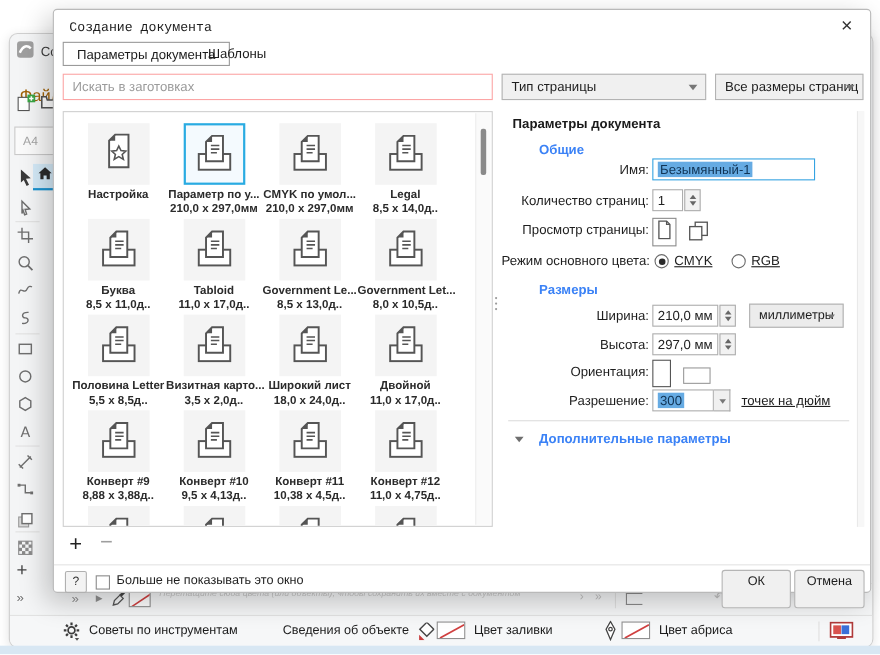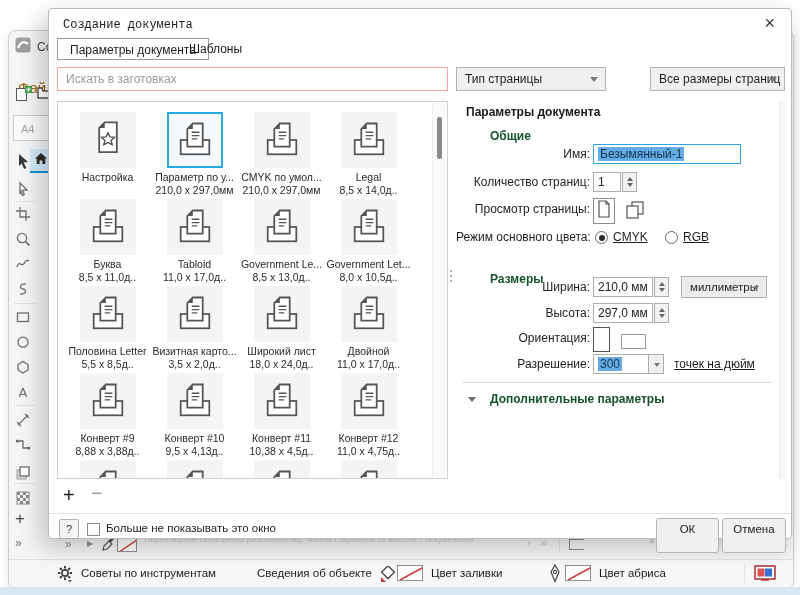--- a/index.html
+++ b/index.html
@@ -47,35 +47,35 @@
           font-family:inherit;font-size:12px;padding:0 8px;color:#222;outline:none;}
   .search::placeholder{color:#9b9b9b;}
   .dropdown{position:absolute;top:58px;height:24px;background:#f0f0f0;border:1px solid #b3b3b3;box-sizing:border-box;
             font-size:12px;color:#1e1e1e;line-height:22px;padding-left:8px;}
   .caret{position:absolute;right:7px;top:9px;width:0;height:0;border-left:4px solid transparent;
          border-right:4px solid transparent;border-top:5px solid #777;}
   .caret.sm{border-left-width:3.5px;border-right-width:3.5px;border-top-width:4.5px;}
 
   .grid-wrap{position:absolute;left:8px;top:92px;width:391px;height:378px;border:1px solid #cfcfcf;box-sizing:border-box;
              background:#fff;overflow:hidden;}
-  .tiles{position:absolute;left:6px;top:10px;width:348px;display:flex;flex-wrap:wrap;}
+  .tiles{position:absolute;left:6px;top:10px;width:348px;display:flex;flex-wrap:wrap;font-weight:bold;}
   .tile{width:87px;height:87px;text-align:center;}
   .tile-ic{width:56px;height:56px;margin:0 auto;background:#f4f4f4;display:flex;align-items:center;justify-content:center;box-sizing:border-box;}
   .tile.sel .tile-ic{border:2px solid #29abe2;background:#f4fafe;}
   .tile-l1,.tile-l2{font-size:10.5px;line-height:12.5px;color:#2b2b2b;white-space:nowrap;}
   .tile-l1{margin-top:3px;}
   .grid-scroll{position:absolute;right:1px;top:1px;bottom:1px;width:13px;background:#fafafa;border-left:1px solid #ededed;}
   .grid-thumb{position:absolute;left:4px;top:14px;width:5px;height:42px;background:#8a8a8a;border-radius:2px;}
   .split-dots{position:absolute;left:401px;top:258px;width:3px;}
   .split-dots i{display:block;width:2px;height:2px;background:#9a9a9a;margin:3px 0;border-radius:50%;}
 
   .panel{position:absolute;left:407px;top:92px;width:330px;height:378px;overflow:hidden;}
   .panel-track{position:absolute;right:0;top:0;bottom:0;width:6px;background:#f7f7f7;border-left:1px solid #e9e9e9;}
   .ph1{position:absolute;left:10px;top:4px;font-size:12px;font-weight:bold;color:#1a1a1a;}
-  .ph2{position:absolute;left:34px;font-size:12px;font-weight:bold;color:#14532d;}
+  .ph2{position:absolute;left:34px;font-size:12px;font-weight:bold;color:#3b82f6;}
   .plabel{position:absolute;left:0;width:134px;text-align:right;font-size:12px;color:#1e1e1e;white-space:nowrap;}
   .pinput{position:absolute;border:1px solid #adadad;height:20px;box-sizing:border-box;background:#fff;
           font-size:12px;line-height:18px;padding:0 4px;white-space:nowrap;}
   .sel-text{background:#66abe3;color:#103456;padding:0 2px;}
   .name-input{border:1.5px solid #35a3e2;}
   .spinner{position:absolute;width:15px;height:20px;border:1px solid #adadad;box-sizing:border-box;background:#f2f2f2;}
   .spinner .up,.spinner .dn{position:absolute;left:3.5px;width:0;height:0;border-left:3px solid transparent;border-right:3px solid transparent;}
   .spinner .up{top:4px;border-bottom:4px solid #666;}
   .spinner .dn{bottom:4px;border-top:4px solid #666;}
   .units-dd{position:absolute;height:22px;background:#ececec;border:1px solid #b0b0b0;box-sizing:border-box;
@@ -290,21 +290,21 @@
 
   <div class="dialog">
     <div class="dlg-title">Создание документа</div>
     <div class="dlg-close">×</div>
 
     <div class="tab active" style="left:8px;">Параметры документа</div>
     <div class="tab" style="left:128px;">Шаблоны</div>
 
     <input class="search" placeholder="Искать в заготовках" style="">
 
-    <div class="dropdown" style="left:407px;width:150px;">
+    <div class="dropdown" style="left:407px;width:186px;">
       <span>Тип страницы</span>
       <span class="caret"></span>
     </div>
     <div class="dropdown" style="left:601px;width:135px;">
       <span>Все размеры страниц</span>
       <span class="caret"></span>
     </div>
 
     <div class="grid-wrap">
       <div class="tiles" id="tiles">
@@ -585,21 +585,21 @@
             <rect x="7" y="1" width="11" height="12" fill="#fff" stroke="#555" stroke-width="1.2"></rect>
             <rect x="2" y="5" width="11" height="12" fill="#fff" stroke="#555" stroke-width="1.2"></rect>
           </svg></span>
 
       <span class="plabel" style="top:129px;">Режим основного цвета:</span>
       <span class="radio on" style="left:139px;top:130px;"></span>
       <span class="rlabel" style="left:157px;top:129px;">CMYK</span>
       <span class="radio" style="left:209px;top:130px;"></span>
       <span class="rlabel" style="left:227px;top:129px;">RGB</span>
 
-      <div class="ph2" style="top:155px;margin-top:16px;">Размеры</div>
+      <div class="ph2" style="top:155px;">Размеры</div>
 
       <span class="plabel" style="top:179px;">Ширина:</span>
       <div class="pinput" style="left:137px;top:176px;width:60px;">210,0 мм</div>
       <div class="spinner" style="left:198px;top:176px;">
           <span class="up"></span>
           <span class="dn"></span>
         </div>
       <div class="units-dd" style="left:225px;top:175px;width:86px;">
         <span>миллиметры</span>
         <span class="caret sm"></span>

